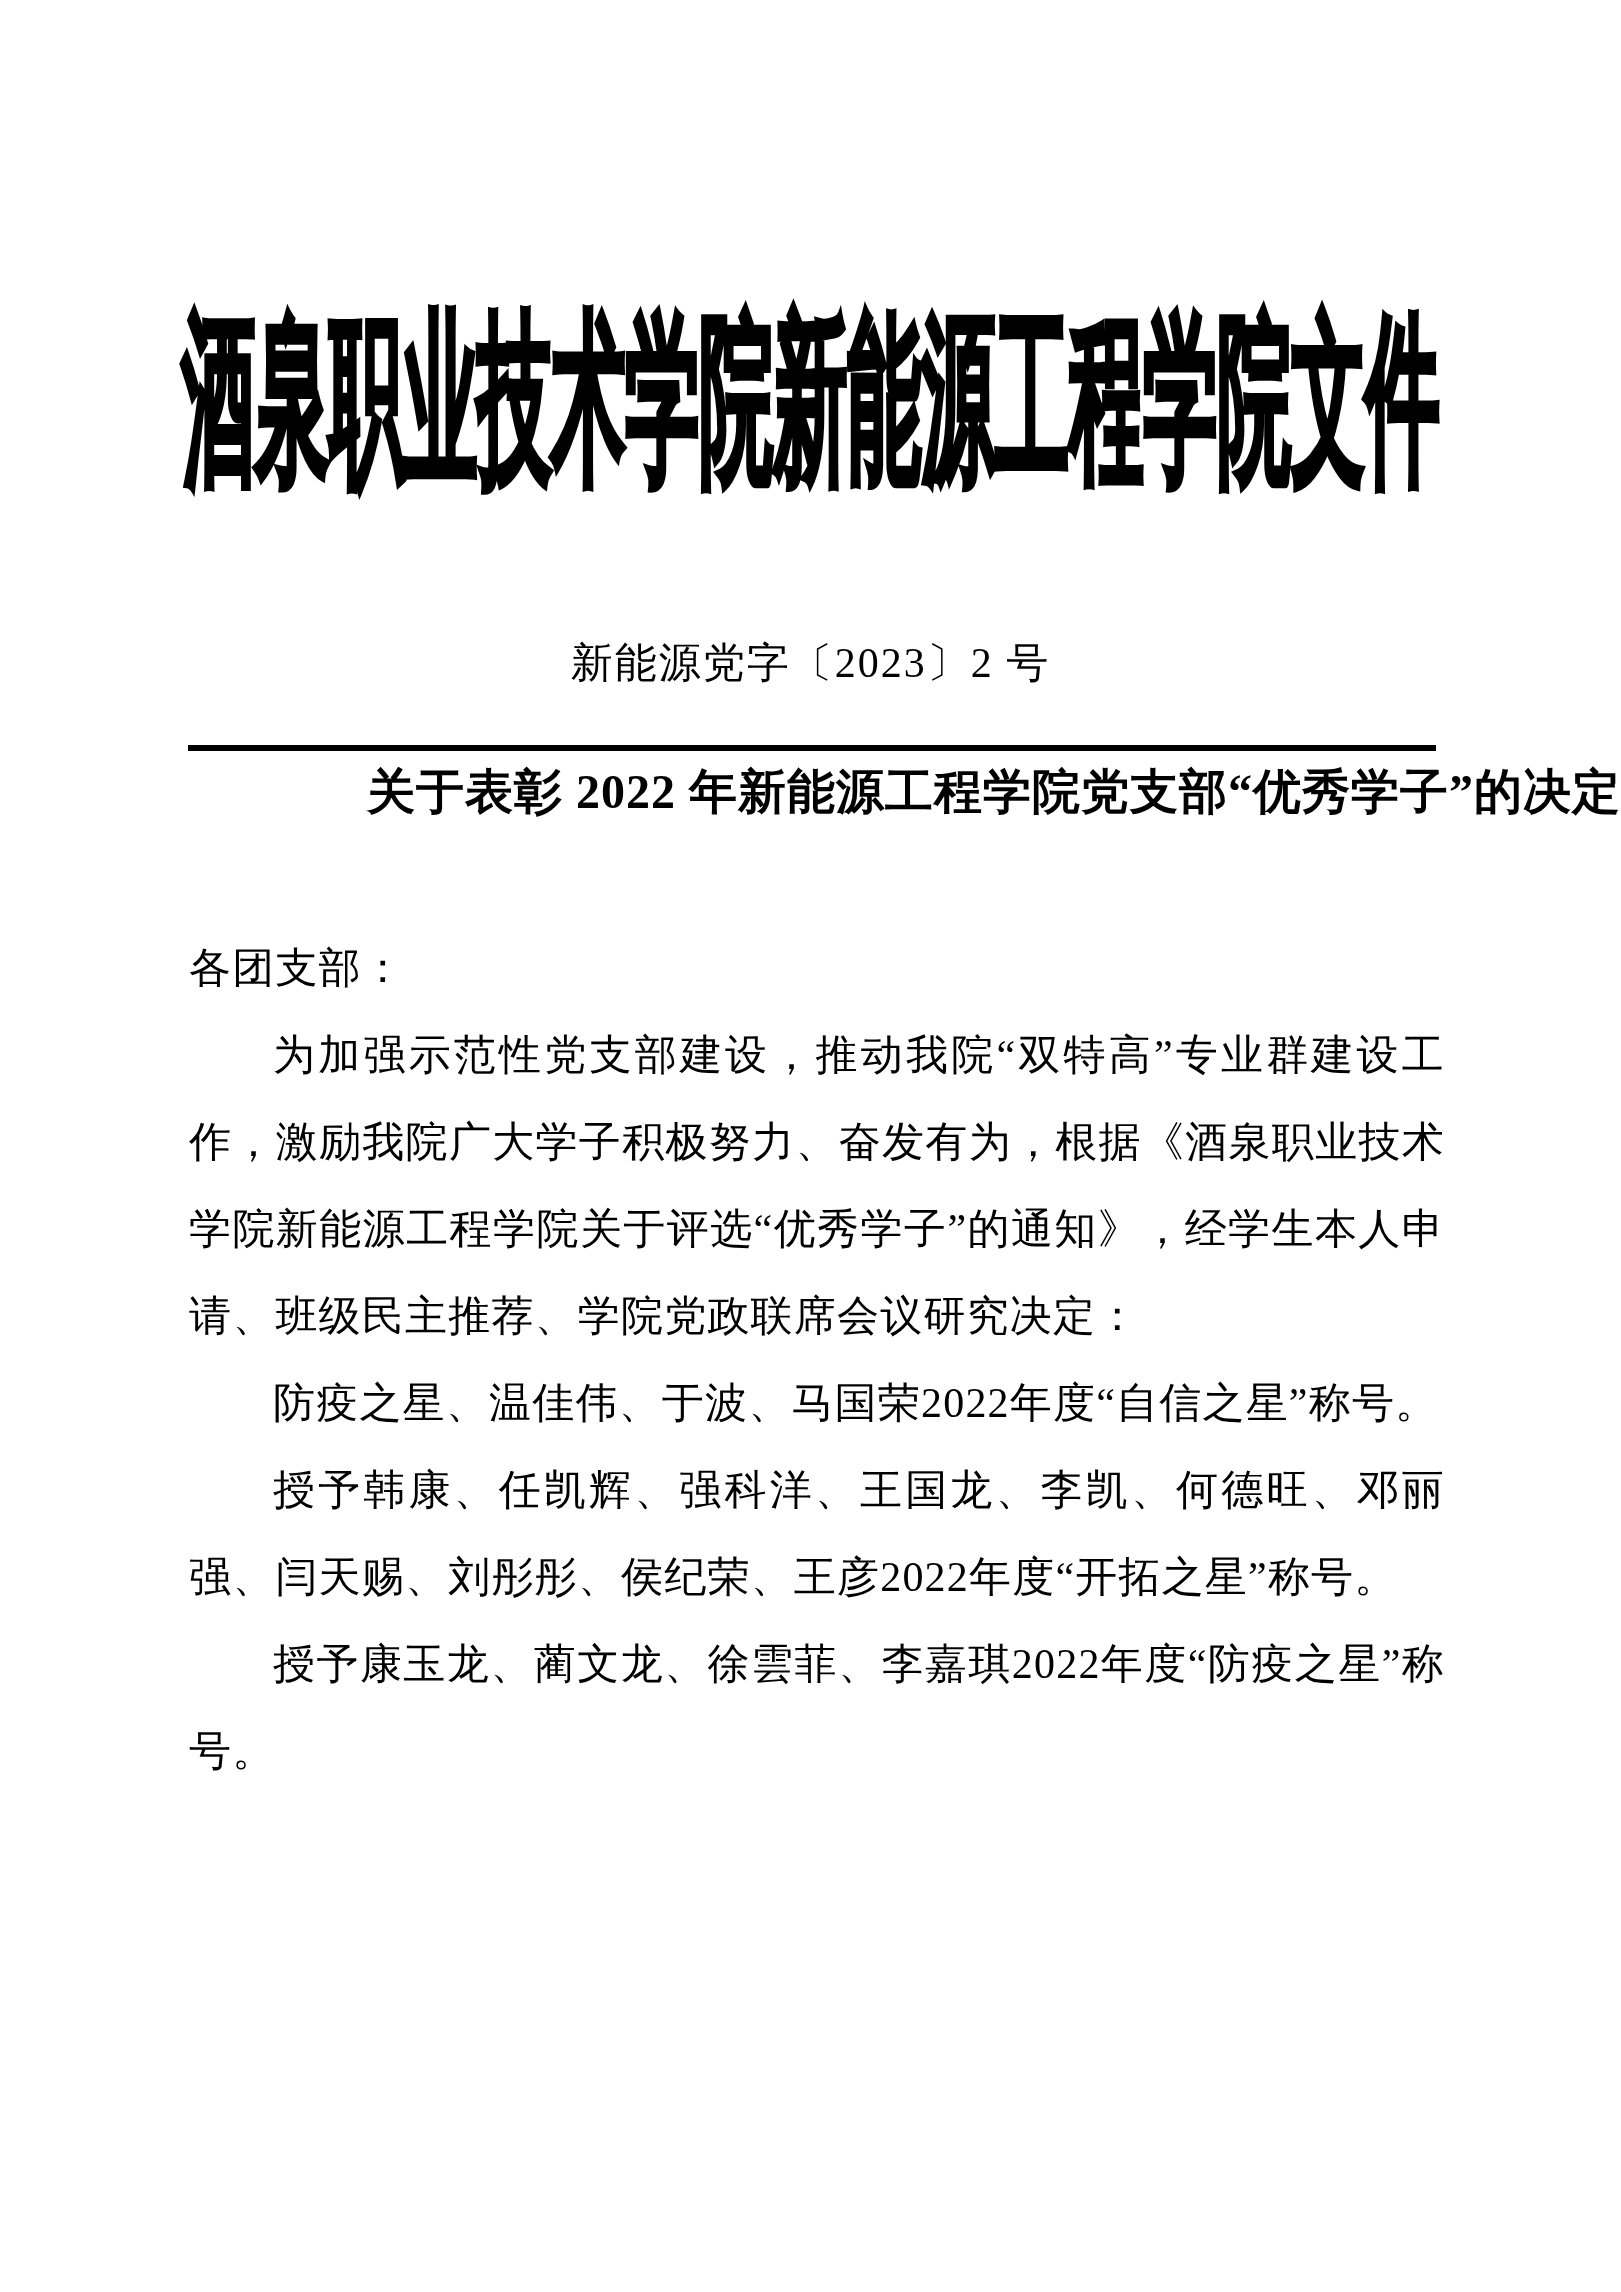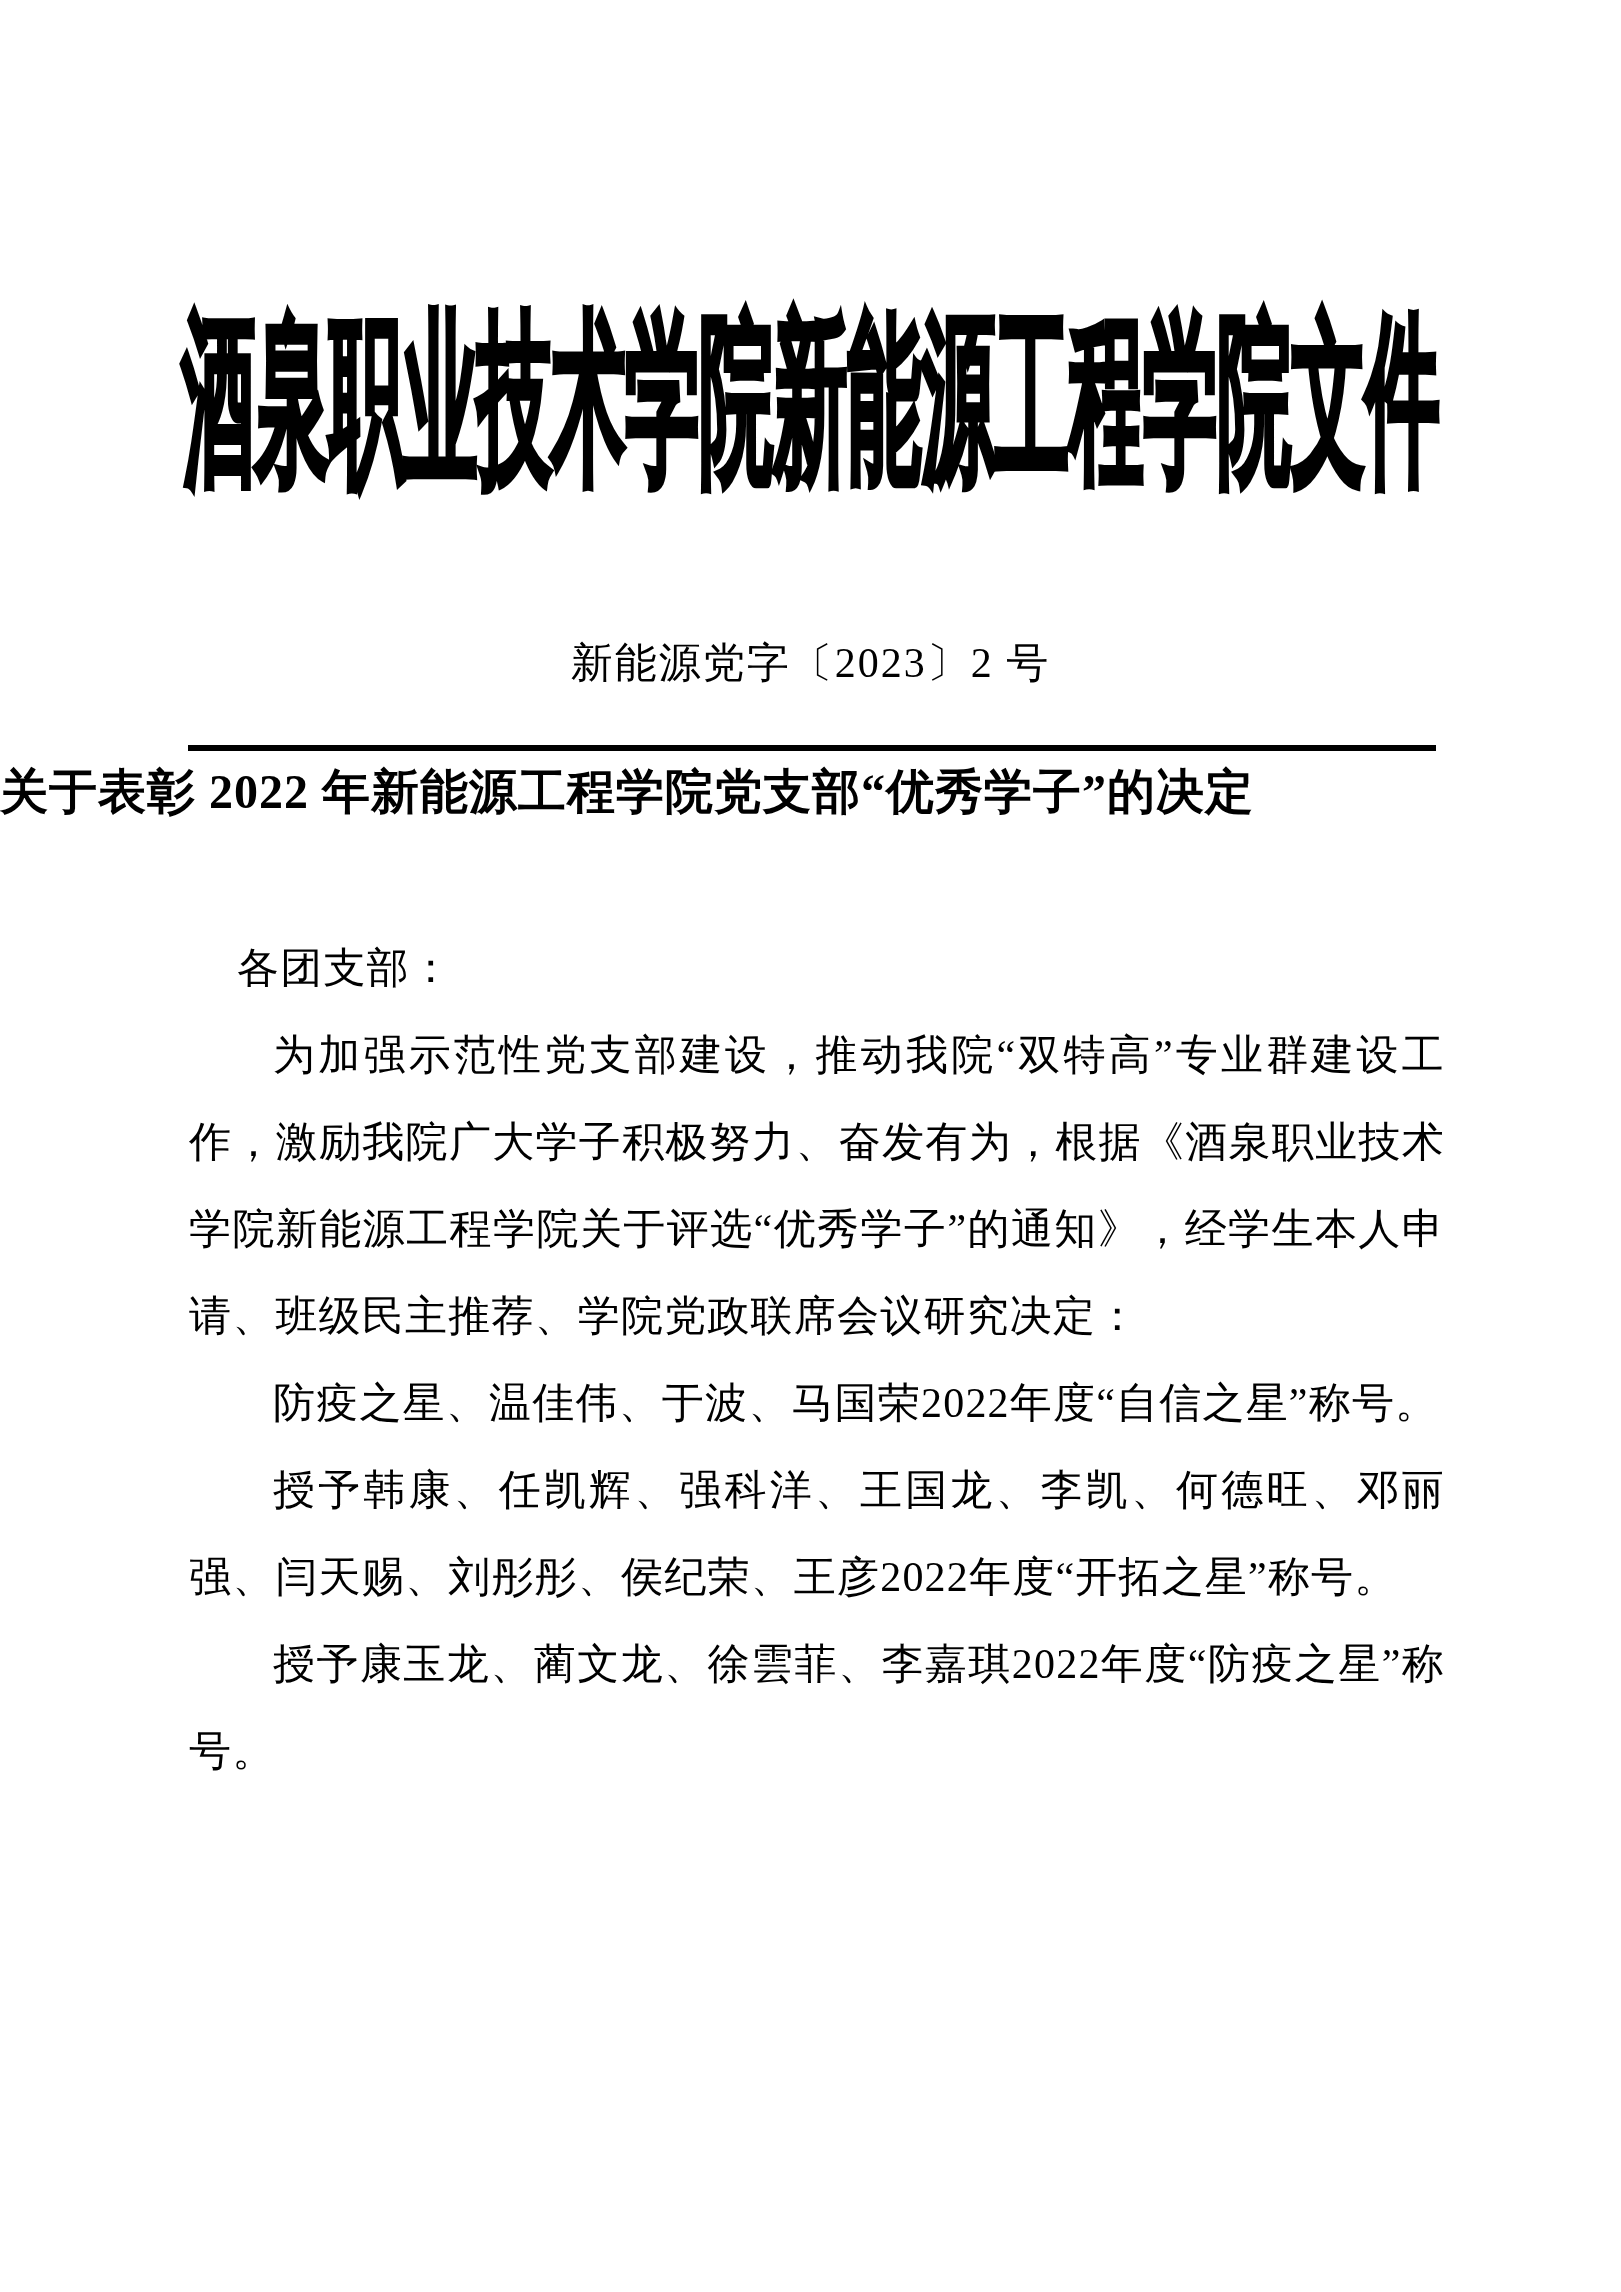--- a/index.html
+++ b/index.html
@@ -62,21 +62,21 @@
     height: 5.9px;
     background: #000000;
   }
 
   
   .subject-title {
     position: absolute;
     top: 761px;
     left: 0;
     width: 100%;
-    text-align: left;
+    text-align: right;
     font-size: 48px;
     line-height: 61px;
     font-weight: 700;
     letter-spacing: 1px;
     white-space: nowrap;
   }
 
   
   .body-text {
     position: absolute;
@@ -88,21 +88,20 @@
     letter-spacing: 1.2px;
     text-align: justify;
   }
   .body-text p {
     margin: 0;
     padding: 0;
     text-indent: 2em;
   }
   .body-text p.salutation {
     text-indent: 0;
-    margin-left: 48px;
   }
 </style>
 </head>
 <body>
 
 <div class="page">
 
   <div class="issuer-title-wrap">
     <span class="issuer-title-stretch">酒泉职业技术学院新能源工程学院文件</span>
   </div>

